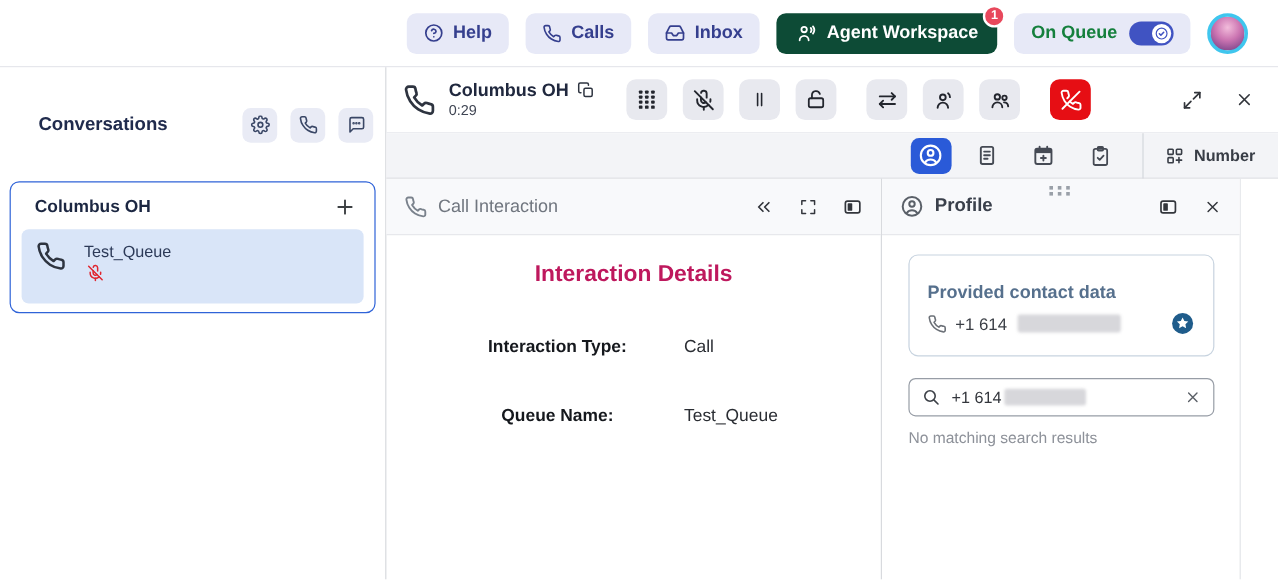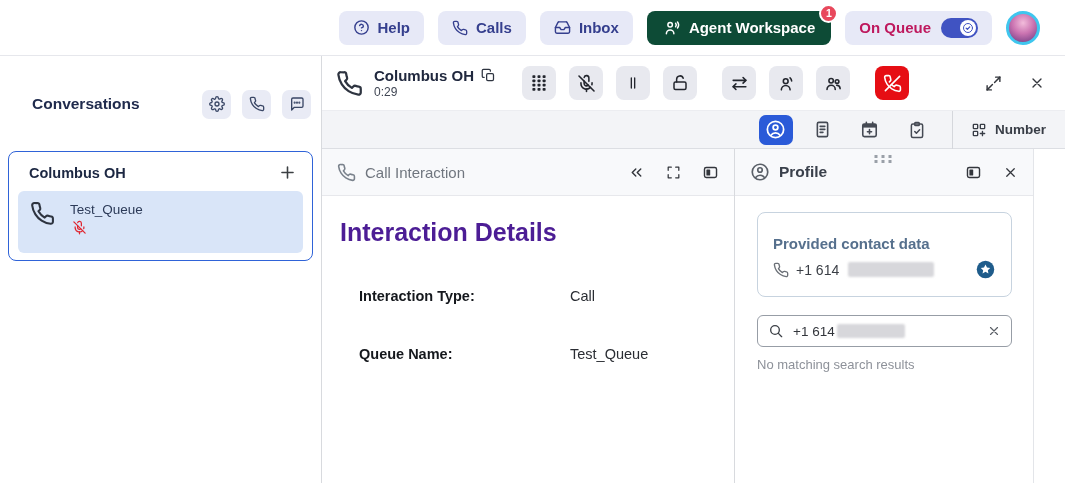--- a/index.html
+++ b/index.html
@@ -10,21 +10,21 @@
 
   
   .topbar{height:56px;border-bottom:1px solid #e6e7ec;display:flex;align-items:center;
           justify-content:flex-end;gap:14px;padding-right:25px;box-sizing:border-box;}
   .pill{display:flex;align-items:center;gap:8px;background:#e7e9f7;color:#353f8e;border:none;
         border-radius:8px;padding:0 14px;height:34px;font-size:15px;font-weight:700;cursor:pointer;}
   .pill.green{background:#0d4b36;color:#fff;position:relative;padding:0 16px;}
   .badge{position:absolute;top:-7px;right:-7px;width:19px;height:19px;background:#e8485c;color:#fff;
          border:2px solid #fff;border-radius:50%;font-size:10.5px;font-weight:700;display:flex;
          align-items:center;justify-content:center;box-sizing:border-box;}
-  .pill.onqueue{color:#be185d;gap:10px;}
+  .pill.onqueue{color:#15803d;gap:10px;}
   .toggle{width:37px;height:20px;background:#4053c2;border-radius:10px;position:relative;display:inline-block;}
   .knob{position:absolute;right:2px;top:2px;width:16px;height:16px;border-radius:50%;background:#fff;
         color:#4053c2;display:flex;align-items:center;justify-content:center;}
   .avatar{width:34px;height:34px;border-radius:50%;border:3px solid #3fc6ee;box-sizing:border-box;cursor:pointer;
           background:radial-gradient(circle at 50% 32%,#f2bcdb 0%,#cb74b1 45%,#8e4f93 78%,#5f3a70 100%);}
 
   
   .main{display:flex;height:427px;}
 
   
@@ -68,25 +68,25 @@
        background:transparent;border:none;cursor:pointer;color:#454a54;}
   .tab.active{background:#2a5ad8;color:#fff;}
   .tabs-divider{width:1px;height:38px;background:#d5d7dc;margin-left:5px;}
   .tools{display:flex;align-items:center;gap:8px;font-size:13.5px;font-weight:600;color:#383d46;
          padding:0 19px 0 5px;cursor:pointer;background:none;border:none;}
 
   
   .panelsrow{flex:1;display:flex;min-height:0;}
   .panel-head{height:47px;background:#f8f9fb;border-bottom:1px solid #e7e8ec;display:flex;align-items:center;
               padding:0 15px;box-sizing:border-box;gap:9px;}
-  .ci-panel{width:413px;border-right:1px solid #d8dade;box-sizing:border-box;display:flex;flex-direction:column;}
+  .ci-panel{width:413px;border-right:1px solid #d8dade;box-sizing:border-box;display:flex;flex-direction:column;text-align:center;}
   .ci-title{font-size:15px;font-weight:500;color:#70767f;}
   .head-actions{margin-left:auto;display:flex;align-items:center;gap:21px;color:#565c65;}
   .ci-content{padding:22px 18px 0;}
-  .ci-heading{margin:0 0 41px;font-size:25px;font-weight:700;color:#4c1d95;}
+  .ci-heading{margin:0 0 41px;font-size:19px;font-weight:700;color:#be185d;}
   .drow{display:flex;align-items:center;margin:0 0 42px 19px;}
   .dlabel{width:211px;font-size:14.5px;font-weight:700;color:#15181d;}
   .dvalue{font-size:14.5px;color:#2a2d33;display:flex;align-items:center;}
   .redact{display:inline-block;width:76px;height:17px;border-radius:2px;background:#d7d7db;
           filter:blur(1.3px);margin-left:2px;}
   .redact.sm{width:86px;height:15px;}
   .redact.xs{width:68px;height:14px;}
 
   .profile-panel{width:298px;box-sizing:border-box;display:flex;flex-direction:column;position:relative;}
   .drag-dots{position:absolute;top:6px;left:50%;transform:translateX(-50%);display:grid;

